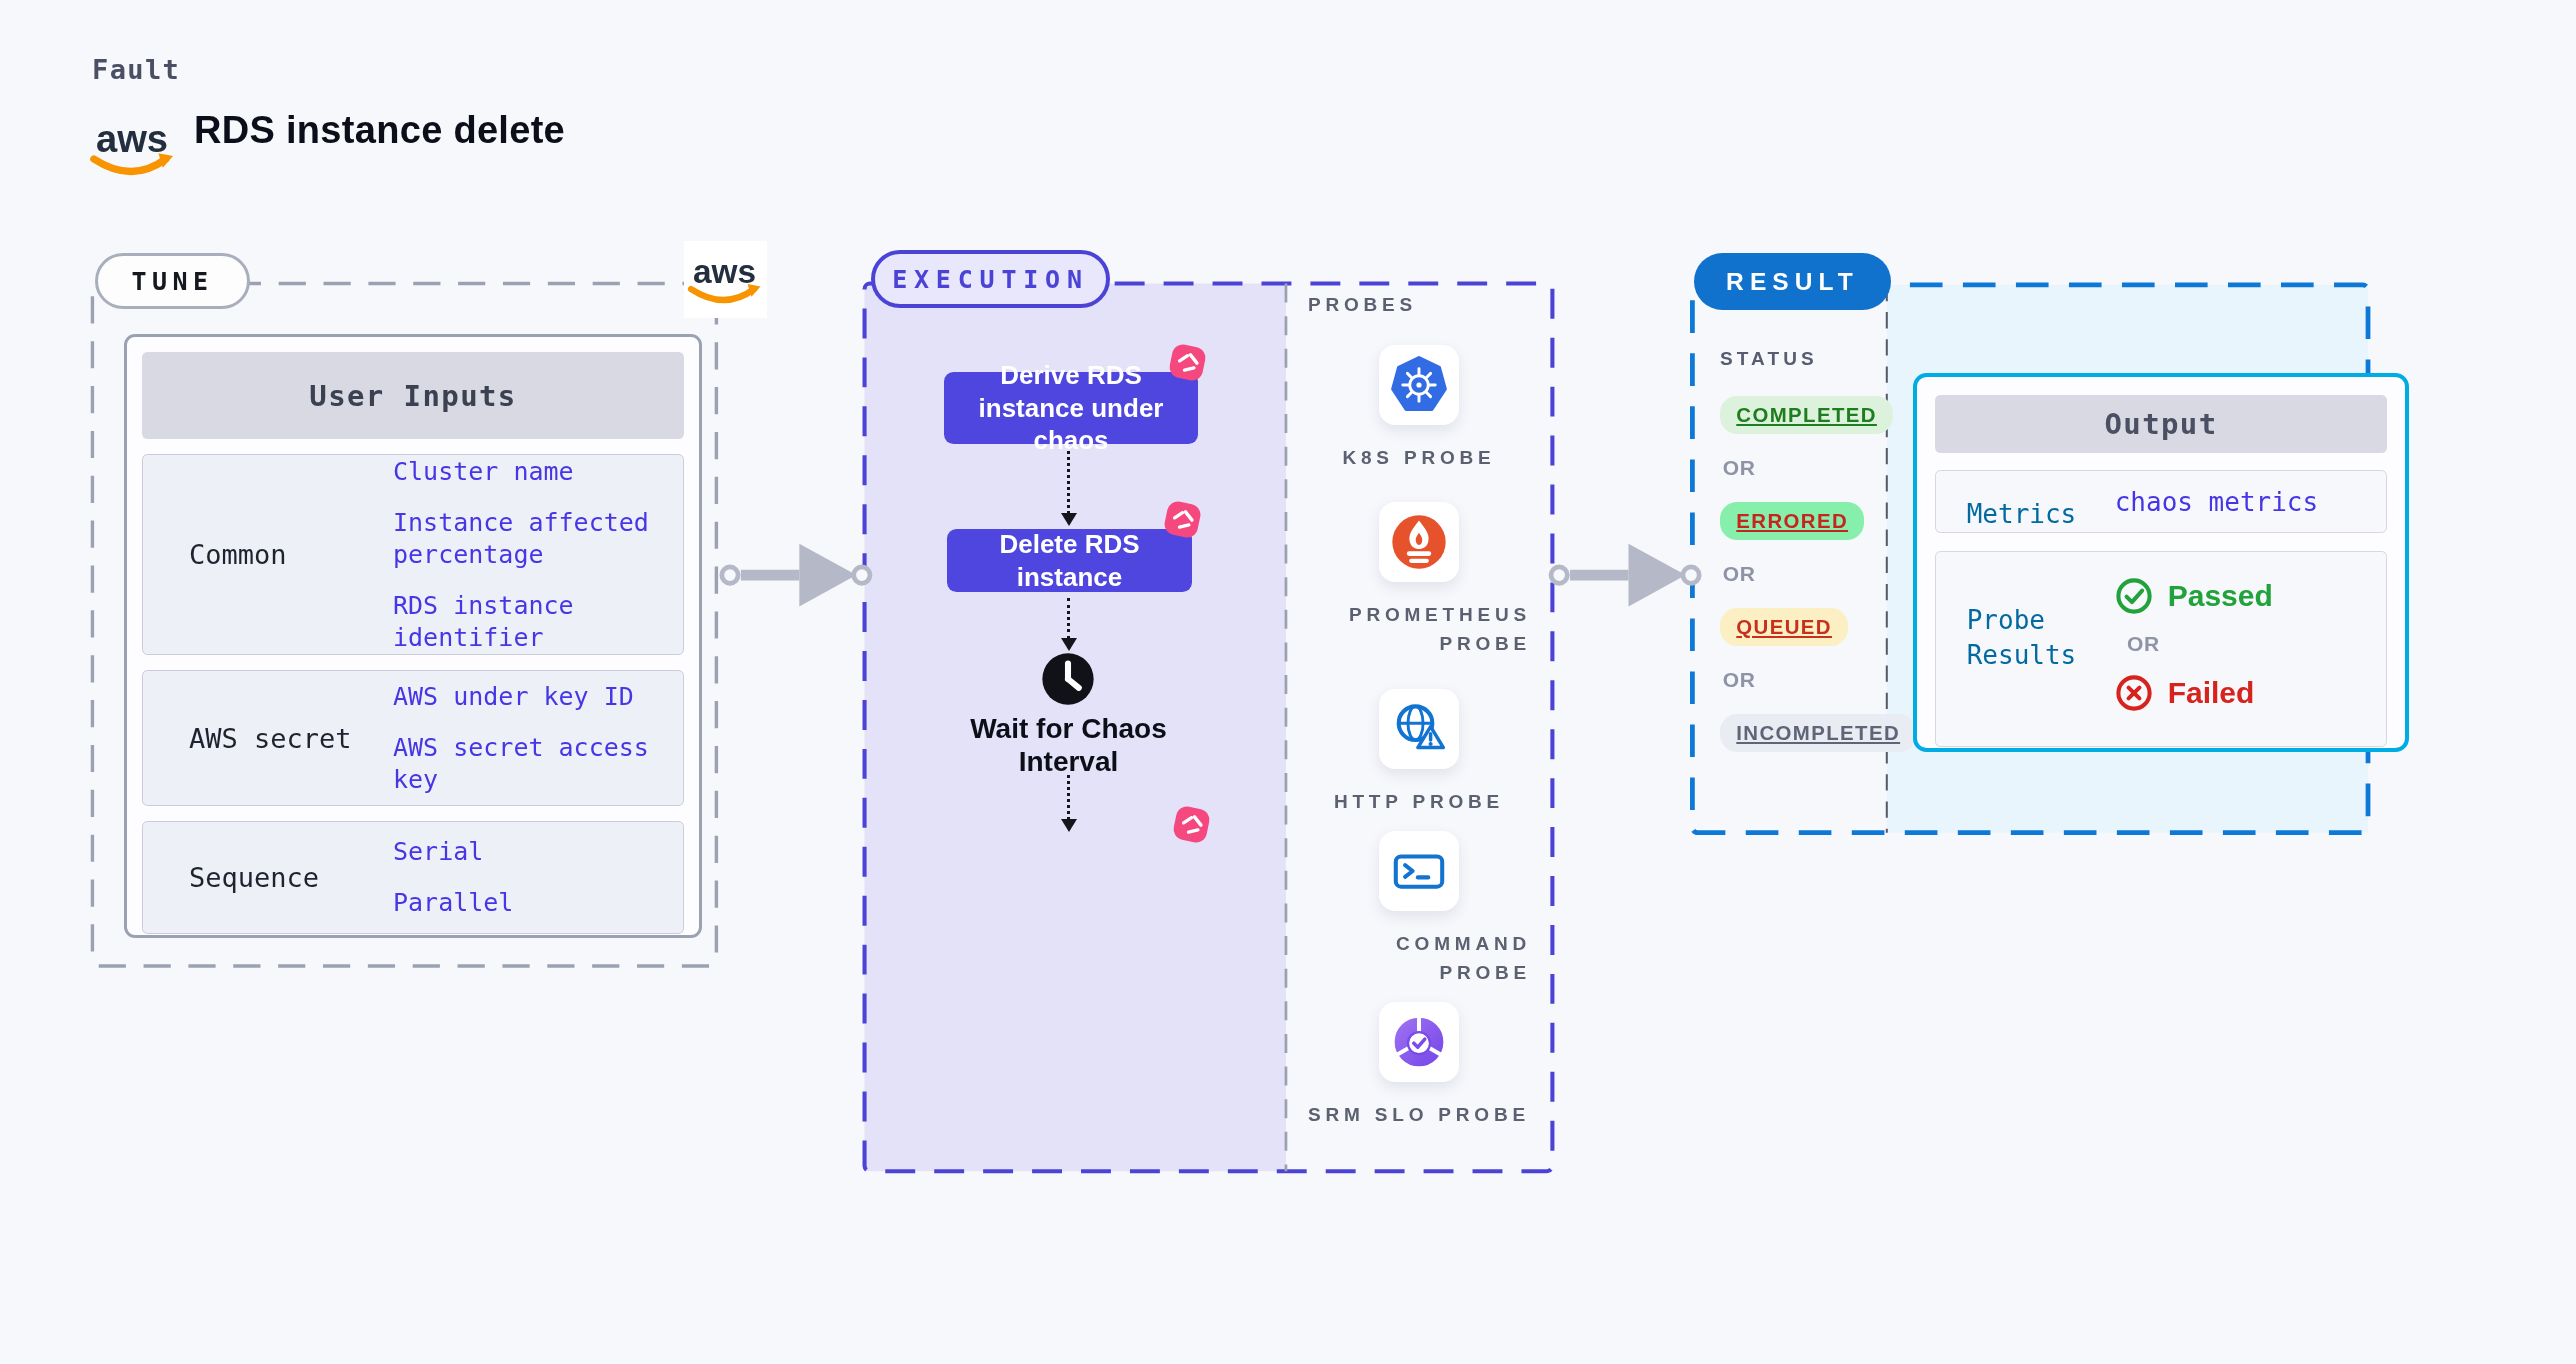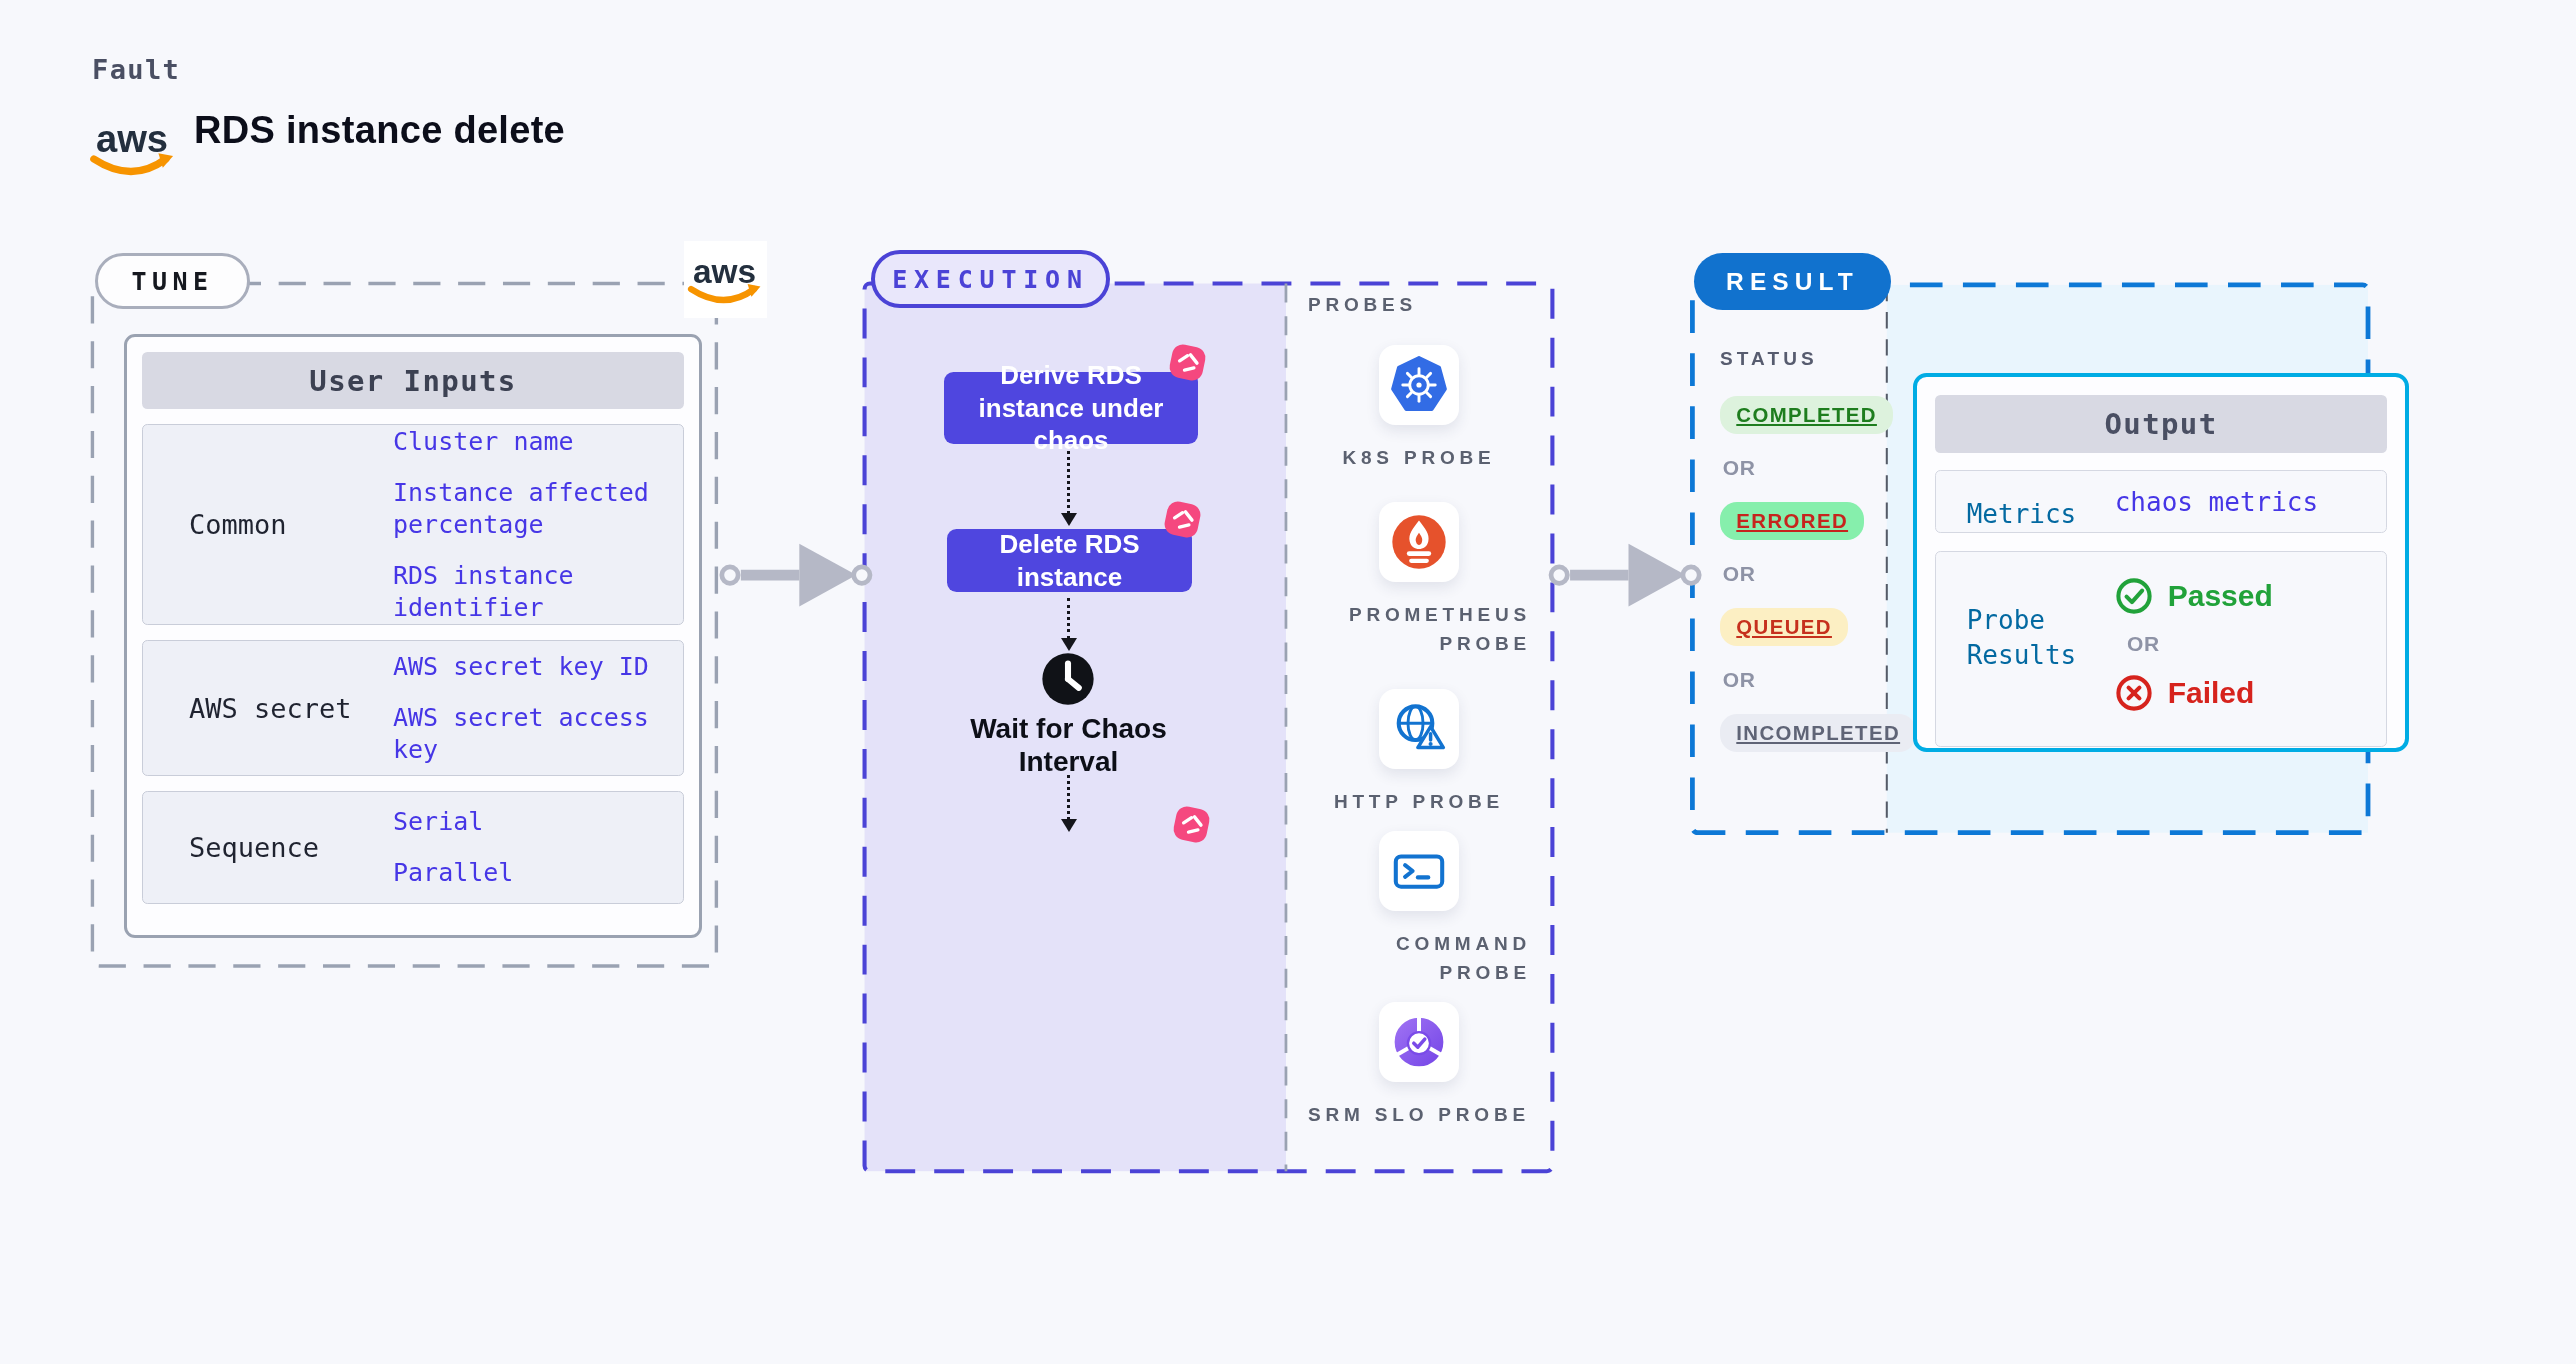--- a/index.html
+++ b/index.html
@@ -48,21 +48,21 @@
     font-family:"Liberation Sans",sans-serif;
     font-size:24.5px;letter-spacing:6.1px;color:#ffffff;
   }
   
   .ui-card{
     left:124px;top:334px;width:578px;height:604px;
     background:#fdfdff;border:3.4px solid #9aa2b1;border-radius:11px;
     box-sizing:border-box;padding:15px;
   }
   .ui-header{
-    height:57px;background:#d8d9e3;border-radius:5.4px;
+    height:87px;background:#d8d9e3;border-radius:5.4px;
     display:flex;align-items:center;justify-content:center;
     font-size:29px;font-weight:bold;color:#3c4152;letter-spacing:1.4px;
   }
   .ui-row{
     margin-top:15px;background:#eef0f7;border:1.4px solid #c9cdd9;border-radius:5.4px;
     display:flex;align-items:center;box-sizing:border-box;
     padding:17.7px 13.6px 17.7px 46px;
   }
   .ui-row-label{flex:0 0 204px;font-size:27px;color:#1f2330;}
   .ui-row-values{flex:1;display:flex;flex-direction:column;gap:19px;padding-right:20.4px;}
@@ -228,21 +228,21 @@
       <div class="ui-row-values">
         <div class="ui-value">Cluster name</div>
         <div class="ui-value">Instance affected percentage</div>
         <div class="ui-value">RDS instance identifier</div>
       </div>
     </div>
 
     <div class="ui-row" style="height:136px;">
       <div class="ui-row-label">AWS secret</div>
       <div class="ui-row-values">
-        <div class="ui-value">AWS secret key ID</div>
+        <div class="ui-value">AWS under key ID</div>
         <div class="ui-value">AWS secret access key</div>
       </div>
     </div>
 
     <div class="ui-row" style="height:113px;">
       <div class="ui-row-label">Sequence</div>
       <div class="ui-row-values">
         <div class="ui-value">Serial</div>
         <div class="ui-value">Parallel</div>
       </div>

